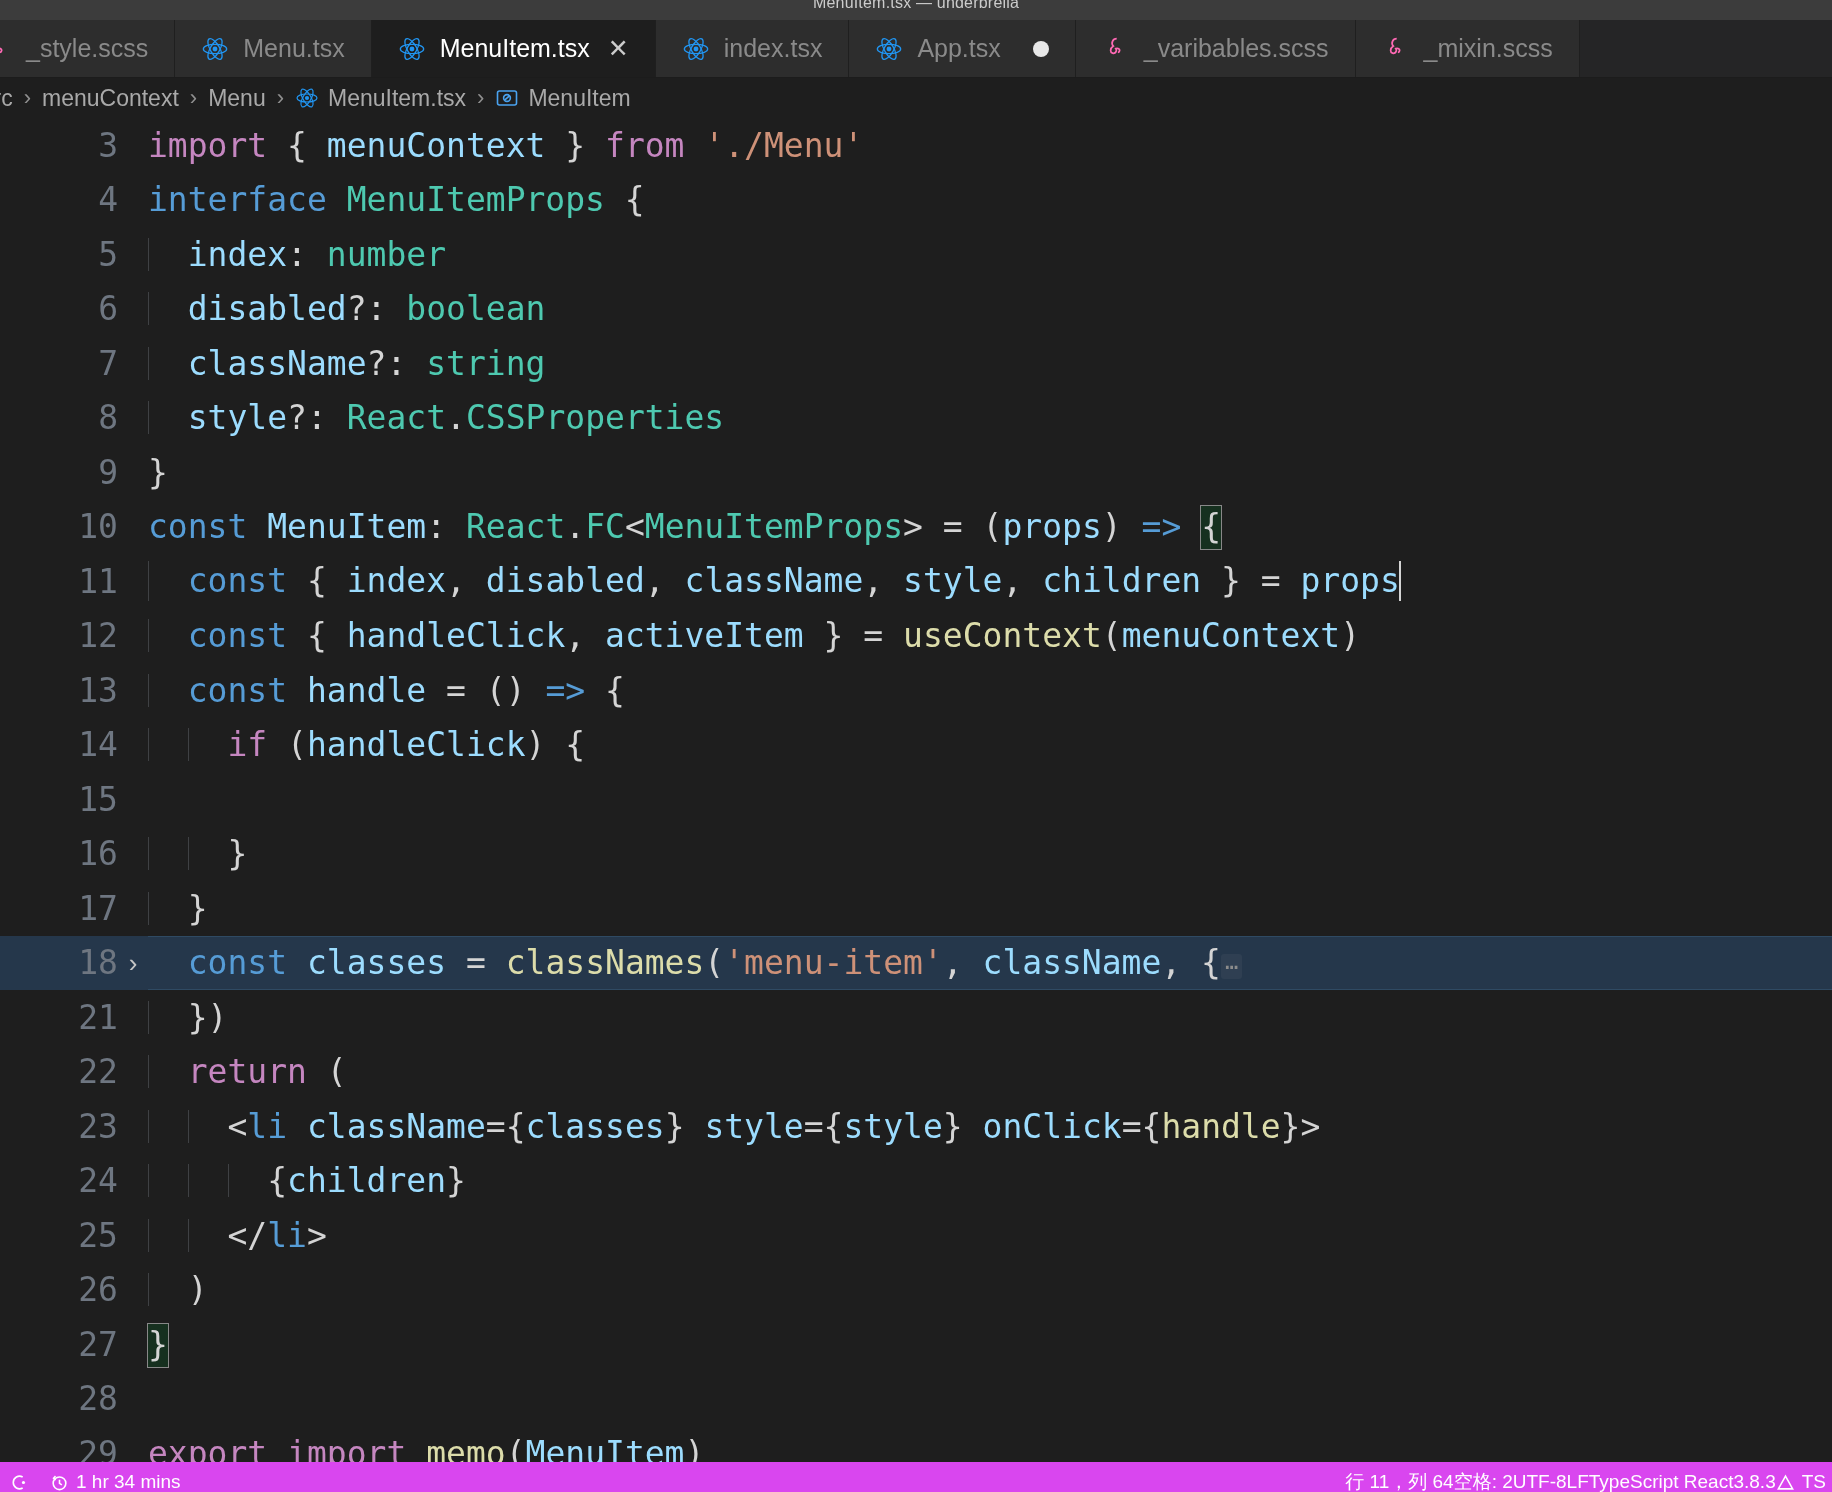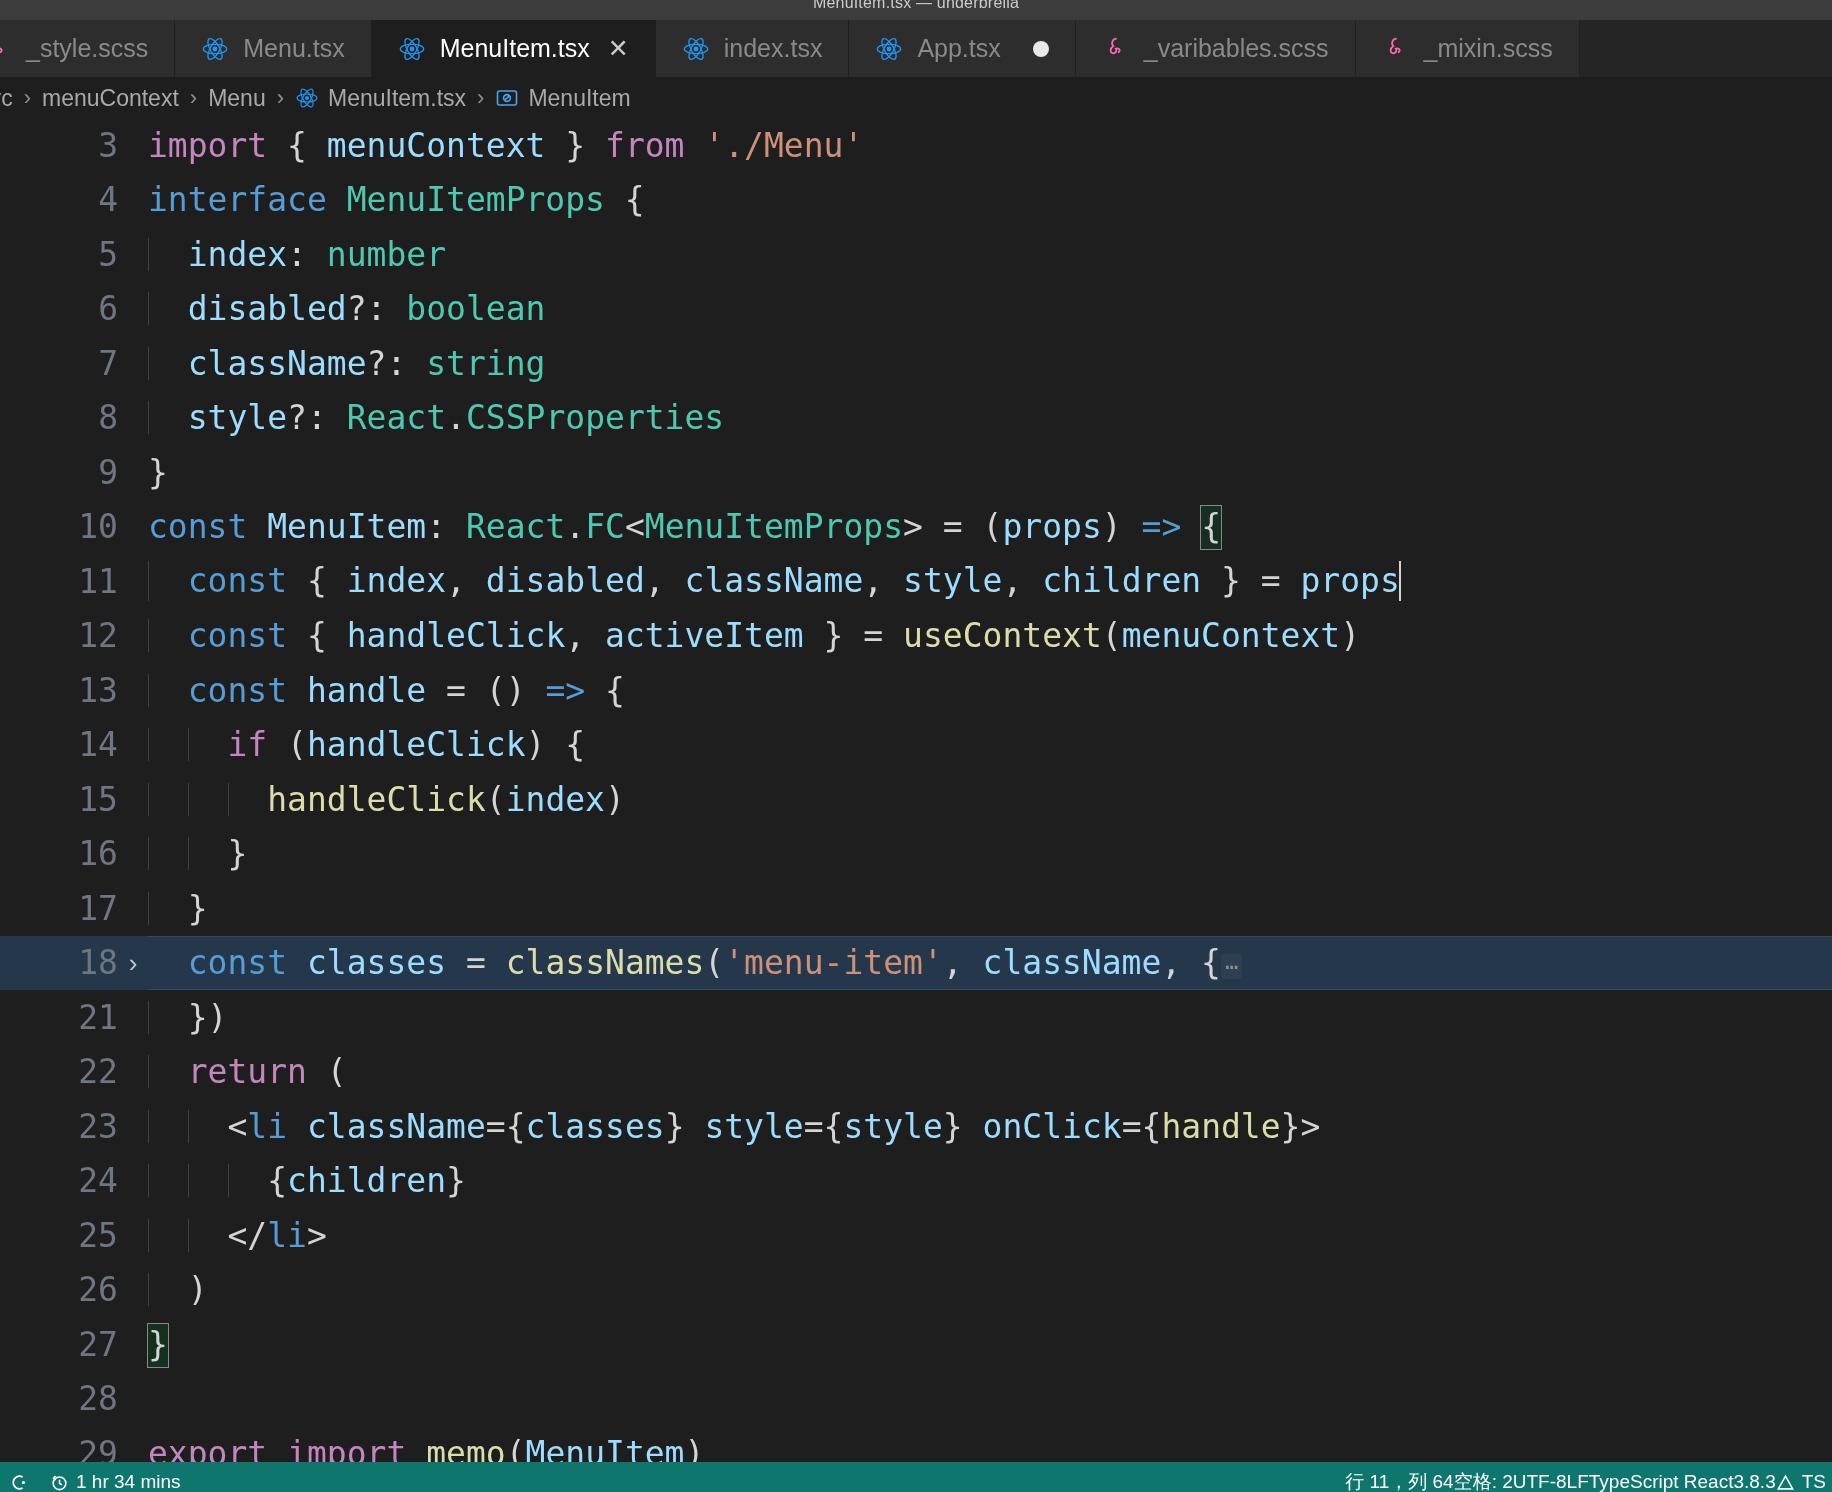--- a/index.html
+++ b/index.html
@@ -151,21 +151,21 @@
     color: #8c8c8c;
     background: #2f3f52;
     border-radius: 3px;
     padding: 0 4px;
     font-size: 22px;
   }
 
   
   .statusbar {
     height: 30px; min-height: 26px;
-    background: #0f766e;
+    background: #d946ef;
     color: #ffffff;
     display: flex; align-items: center;
     font-family: "Liberation Sans", sans-serif;
     font-size: 19px;
     justify-content: space-between;
     padding: 0 6px;
     overflow: hidden;
   }
   .status-left, .status-right { display: flex; align-items: center; white-space: nowrap; }
   .status-left { gap: 14px; margin-left: 4px; }
@@ -373,21 +373,20 @@
 
       <div class="row">
         <div class="gutter">14</div>
         <div class="fold"></div>
         <div class="code"><span class="indent" style="left:0px"></span><span class="indent" style="left:40px"></span>    <span class="t-key">if</span> <span class="t-punc">(</span><span class="t-var">handleClick</span><span class="t-punc">)</span> <span class="t-punc">{</span></div>
       </div>
 
       <div class="row">
         <div class="gutter">15</div>
         <div class="fold"></div>
-        <div class="code"><span class="indent" style="left:0px"></span><span class="indent" style="left:40px"></span><span class="indent" style="left:80px"></span>      <span class="t-fn">handleClick</span><span class="t-punc">(</span><span class="t-var">index</span><span class="t-punc">)</span></div>
       </div>
 
       <div class="row">
         <div class="gutter">16</div>
         <div class="fold"></div>
         <div class="code"><span class="indent" style="left:0px"></span><span class="indent" style="left:40px"></span>    <span class="t-punc">}</span></div>
       </div>
 
       <div class="row">
         <div class="gutter">17</div>

